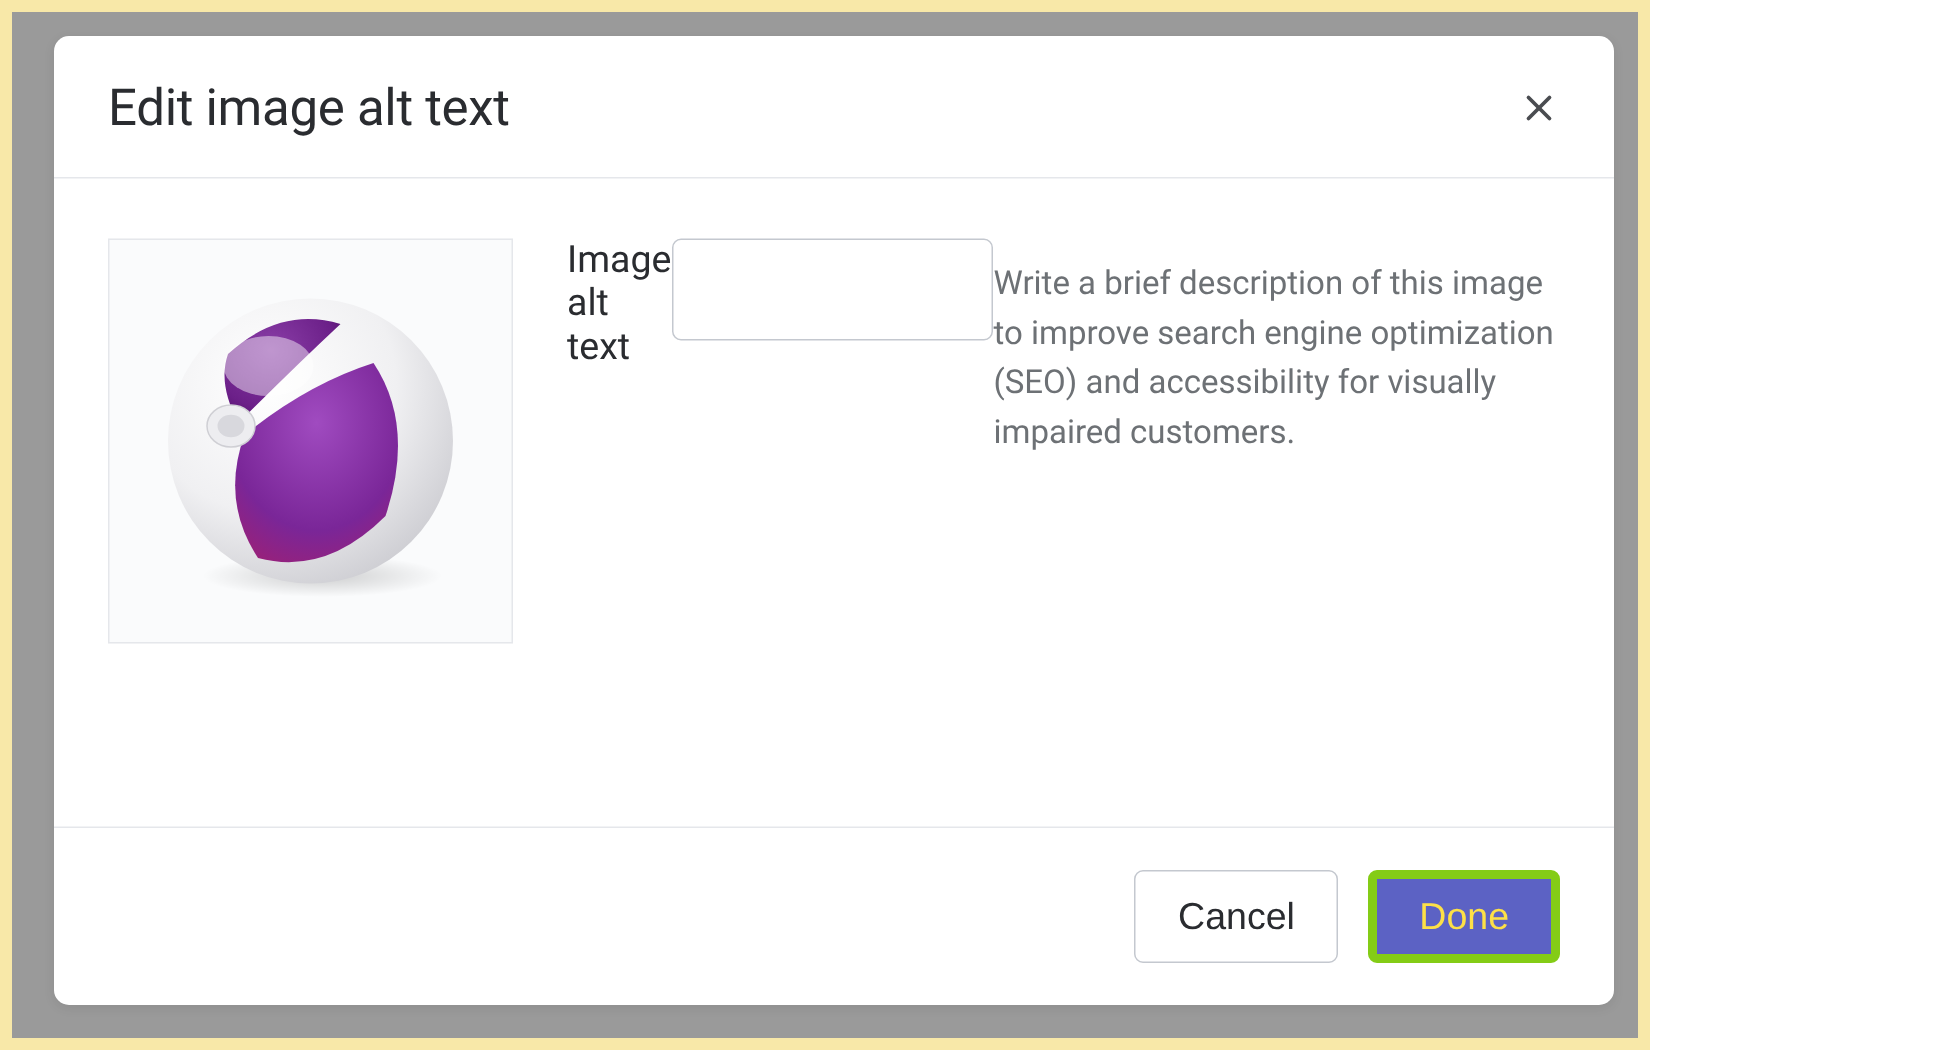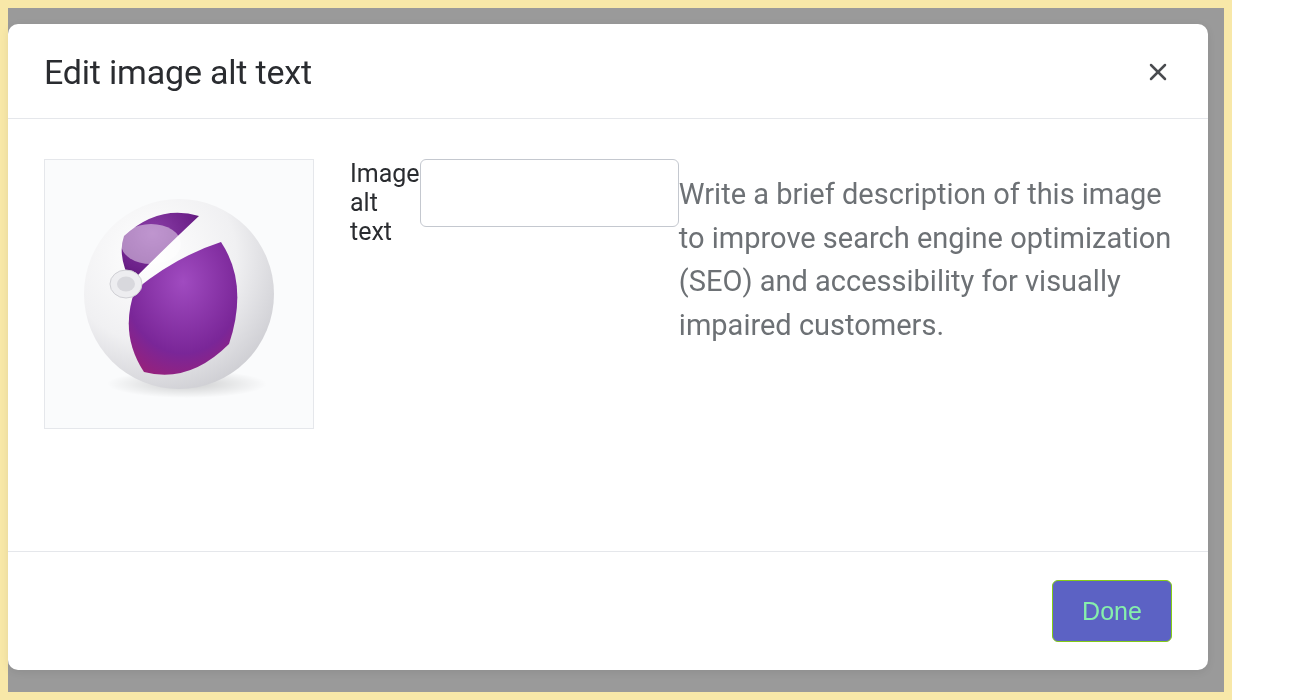--- a/index.html
+++ b/index.html
@@ -13,25 +13,25 @@
       background: #fff;
       width: 1300px;
       height: 700px;
       position: relative;
     }
     
     .outer-border {
       position: absolute;
       top: 0;
       left: 0;
-      width: 1232px;
+      width: 1100px;
       height: 700px;
       border: 8px solid #f8e8a8;
       background: #9a9a9a;
-      padding: 16px 16px 22px 0;
+      padding: 16px 16px 22px 28px;
     }
     
     .modal {
       background: #fff;
       border-radius: 10px;
       width: 100%;
       height: 100%;
       display: flex;
       flex-direction: column;
       box-shadow: 0 2px 8px rgba(0,0,0,0.08);
@@ -111,21 +111,21 @@
       border: 1px solid #c4c8cf;
       border-radius: 6px;
       padding: 10px 14px;
       font-size: 22px;
       color: #2a2c30;
       background: #fff;
       outline: none;
     }
     
     .help-text {
-      font-size: 29px;
+      font-size: 22px;
       color: #6d7175;
       margin-top: 14px;
       line-height: 1.5;
       font-weight: 400;
     }
     
     .modal-footer {
       border-top: 1px solid #e5e7eb;
       padding: 28px 36px 28px 36px;
       display: flex;
@@ -147,22 +147,22 @@
     }
     
     .btn-secondary {
       background: #fff;
       border: 1px solid #c4c8cf;
       color: #2a2c30;
     }
     
     .btn-primary {
       background: #5c62c4;
-      border: 1px solid #84cc16;
-      color: #86efac;
+      border: 6px solid #84cc16;
+      color: #fde047;
     }
   </style>
 </head>
 <body>
 
 <div class="outer-border">
   <div class="modal">
 
     <div class="modal-header">
       <h1 class="modal-title">Edit image alt text</h1>
@@ -217,17 +217,18 @@
       </div>
 
       <div class="form-section">
         <label class="field-label">Image alt text</label>
         <input type="text" class="text-input" value="" style="">
         <p class="help-text">Write a brief description of this image to improve search engine optimization (SEO) and accessibility for visually impaired customers.</p>
       </div>
     </div>
 
     <div class="modal-footer">
+      <button class="btn btn-secondary">Cancel</button>
       <button class="btn btn-primary">Done</button>
     </div>
 
   </div>
 </div>
 
 </body></html>

